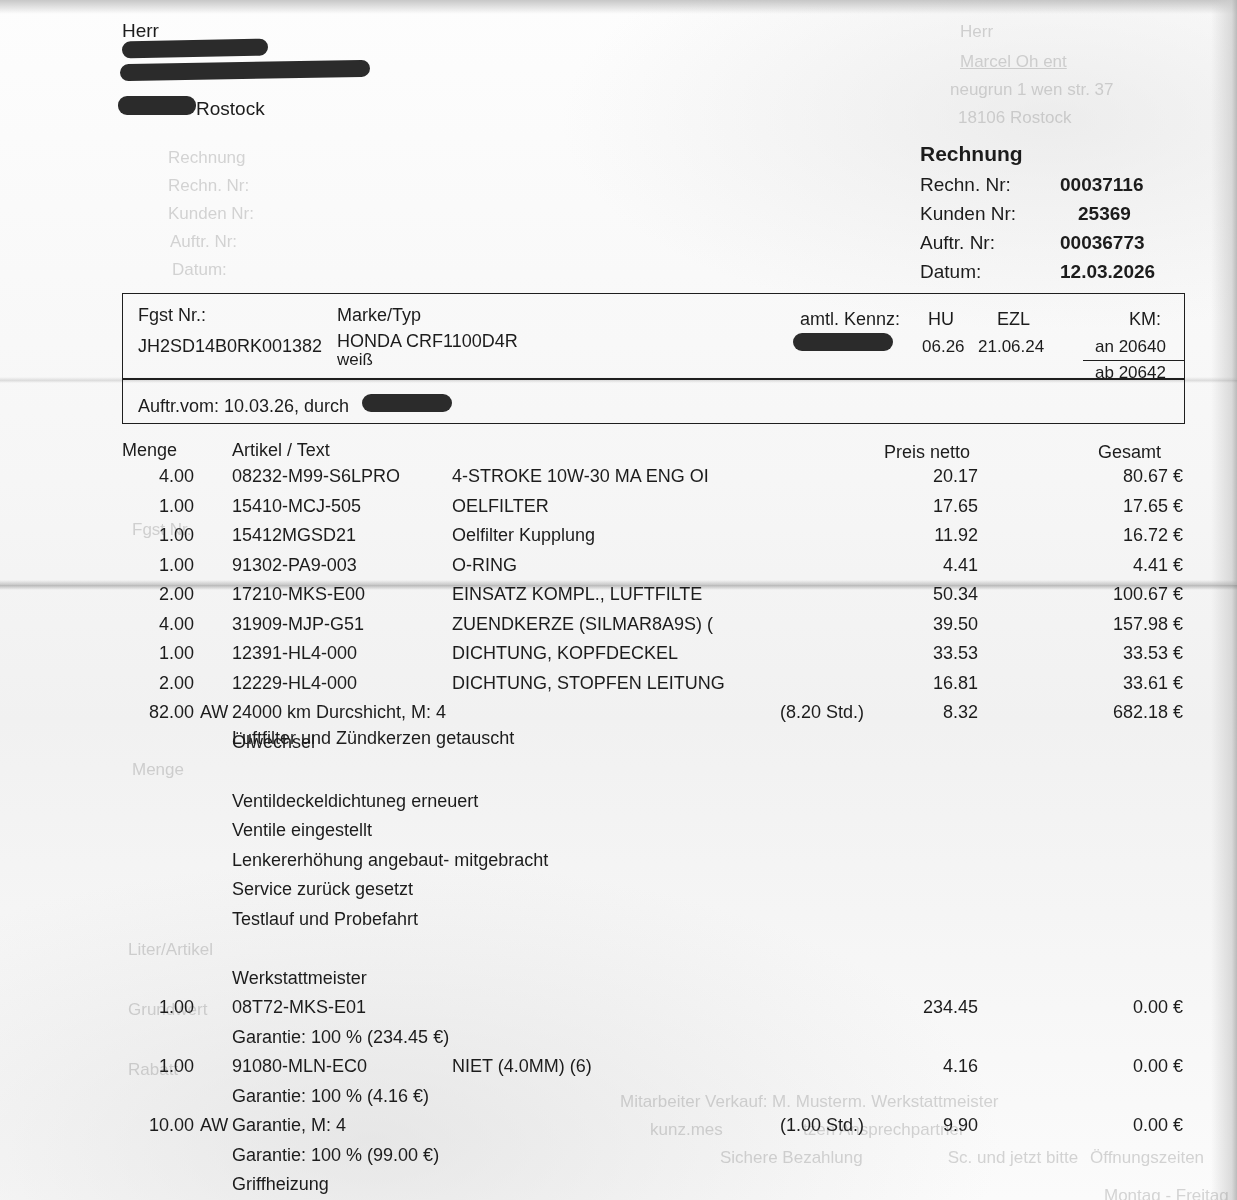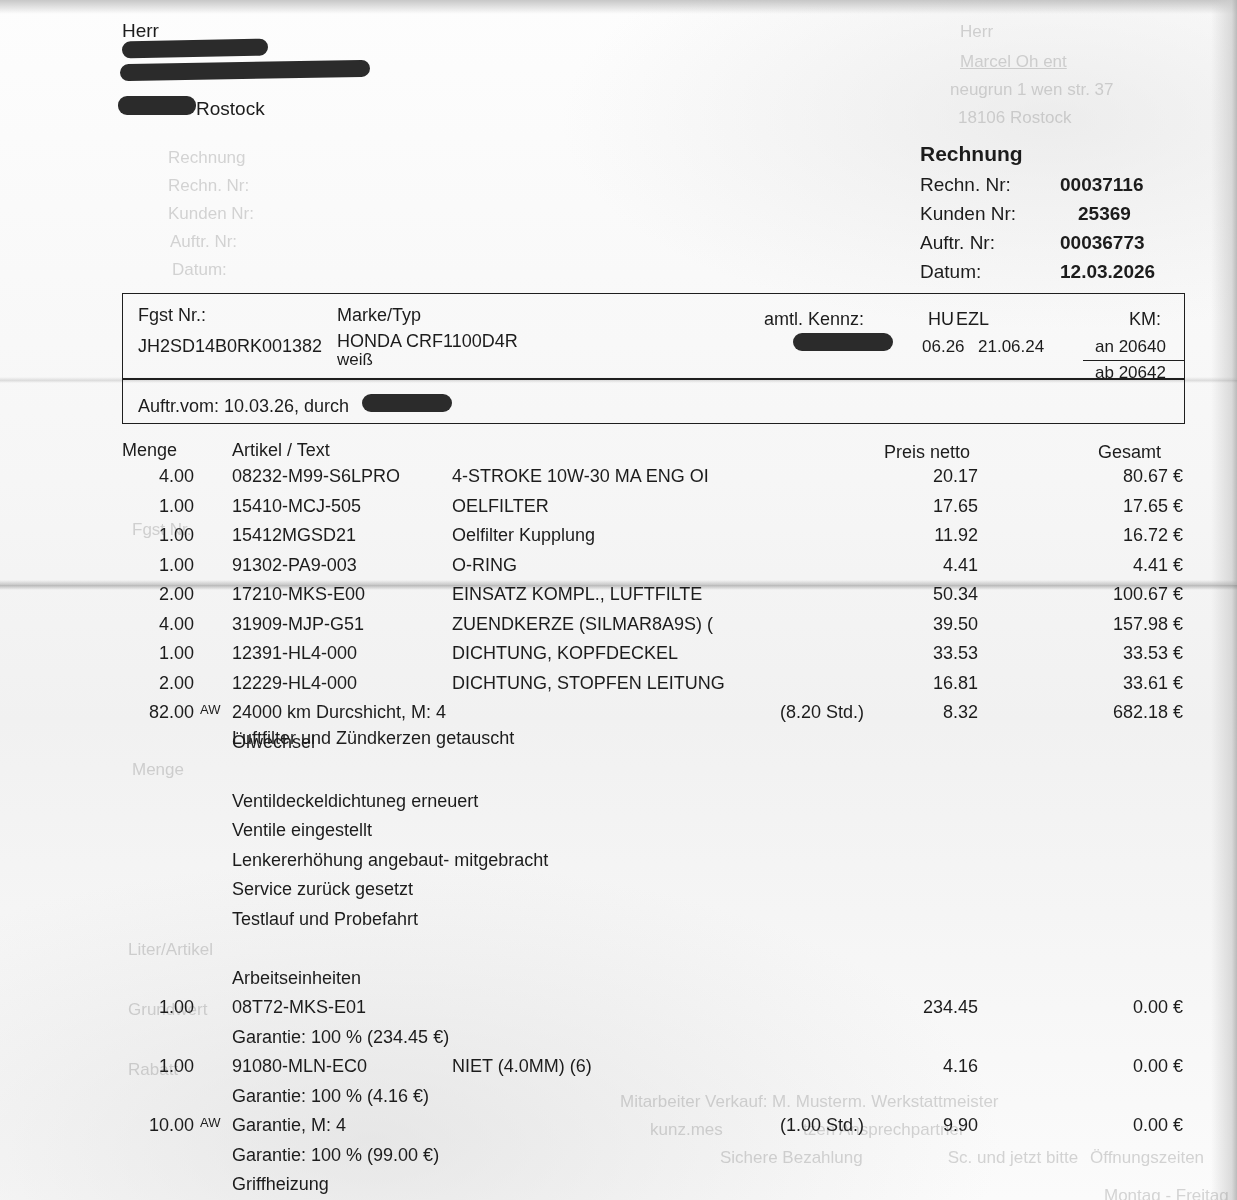--- a/index.html
+++ b/index.html
@@ -87,43 +87,43 @@
     background: #1f1f1f;
   }
   #vline-h1 { left: 122px; top: 378px; width: 1063px; height: 1.6px; }
   #vline-h2 { left: 1083px; top: 360px; width: 102px; height: 1.4px; }
 
   #fgst-lbl { left: 138px; top: 305px; font-size: 18px; }
   #fgst-val { left: 138px; top: 336px; font-size: 18px; }
   #marke-lbl { left: 337px; top: 305px; font-size: 18px; }
   #marke-val { left: 337px; top: 331px; font-size: 18px; }
   #marke-col { left: 337px; top: 350px; font-size: 17px; }
-  #kennz-lbl { left: 764px; top: 309px; font-size: 18px; text-align: center; }
+  #kennz-lbl { left: 800px; top: 309px; font-size: 18px; text-align: center; }
   #redact-kennz { left: 793px; top: 333px; width: 100px; height: 18px; border-radius: 10px; }
   #hu-lbl { left: 928px; top: 309px; font-size: 18px; }
   #hu-val { left: 922px; top: 337px; font-size: 17px; }
-  #ezl-lbl { left: 956px; top: 309px; font-size: 18px; }
+  #ezl-lbl { left: 997px; top: 309px; font-size: 18px; }
   #ezl-val { left: 978px; top: 337px; font-size: 17px; }
   #km-lbl { left: 1129px; top: 309px; font-size: 18px; }
   #km-an { left: 1095px; top: 337px; font-size: 17px; }
   #km-ab { left: 1095px; top: 363px; font-size: 17px; }
 
   #auftr-vom { left: 138px; top: 396px; font-size: 18px; }
   #redact-durch { left: 362px; top: 394px; width: 90px; height: 18px; border-radius: 10px; }
 
   
   #hdr-menge { left: 122px; top: 440px; font-size: 18px; }
   #hdr-artikel { left: 232px; top: 440px; font-size: 18px; }
   #hdr-preis { left: 884px; top: 442px; font-size: 18px; }
   #hdr-gesamt { left: 1098px; top: 442px; font-size: 18px; }
   #hdr-rule { left: 122px; top: 462px; width: 1064px; height: 1.4px; background:#1f1f1f; }
 
   .row { position: absolute; left: 0; width: 1235px; height: 26px; }
   .c-menge { position: absolute; right: 1041px; font-size: 18px; text-align: right; }
-  .c-aw { position: absolute; left: 200px; font-size: 13px; }
+  .c-aw { position: absolute; left: 200px; font-size: 18px; }
   .c-art { position: absolute; left: 232px; font-size: 18px; }
   .c-txt { position: absolute; left: 452px; font-size: 18px; }
   .c-std { position: absolute; left: 780px; font-size: 18px; }
   .c-preis { position: absolute; right: 257px; font-size: 18px; text-align: right; }
   .c-ges { position: absolute; right: 52px; font-size: 18px; text-align: right; }
   .note { position: absolute; left: 232px; font-size: 18px; }
 
   
   .ghost {
     position: absolute;
@@ -271,21 +271,21 @@
       <span class="c-preis">8.32</span>
       <span class="c-ges">682.18 €</span>
     </div>
     <div class="note" style="top: 731.5px;">Ölwechsel</div>
     <div class="note" style="top: 728px;">Luftfilter und Zündkerzen getauscht</div>
     <div class="note" style="top: 790.5px;">Ventildeckeldichtuneg erneuert</div>
     <div class="note" style="top: 820px;">Ventile eingestellt</div>
     <div class="note" style="top: 849.5px;">Lenkererhöhung angebaut- mitgebracht</div>
     <div class="note" style="top: 879px;">Service zurück gesetzt</div>
     <div class="note" style="top: 908.5px;">Testlauf und Probefahrt</div>
-    <div class="note" style="top: 967.5px;">Arbeitseinheiten</div>
+    <div class="note" style="top: 967.5px;">Werkstattmeister</div>
     <div class="row" style="top: 997px;">
       <span class="c-menge">1.00</span>
       <span class="c-art">08T72-MKS-E01</span>
       <span class="c-preis">234.45</span>
       <span class="c-ges">0.00 €</span>
     </div>
     <div class="note" style="top: 1026.5px;">Garantie: 100 % (234.45  €)</div>
     <div class="row" style="top: 1056px;">
       <span class="c-menge">1.00</span>
       <span class="c-art">91080-MLN-EC0</span>

